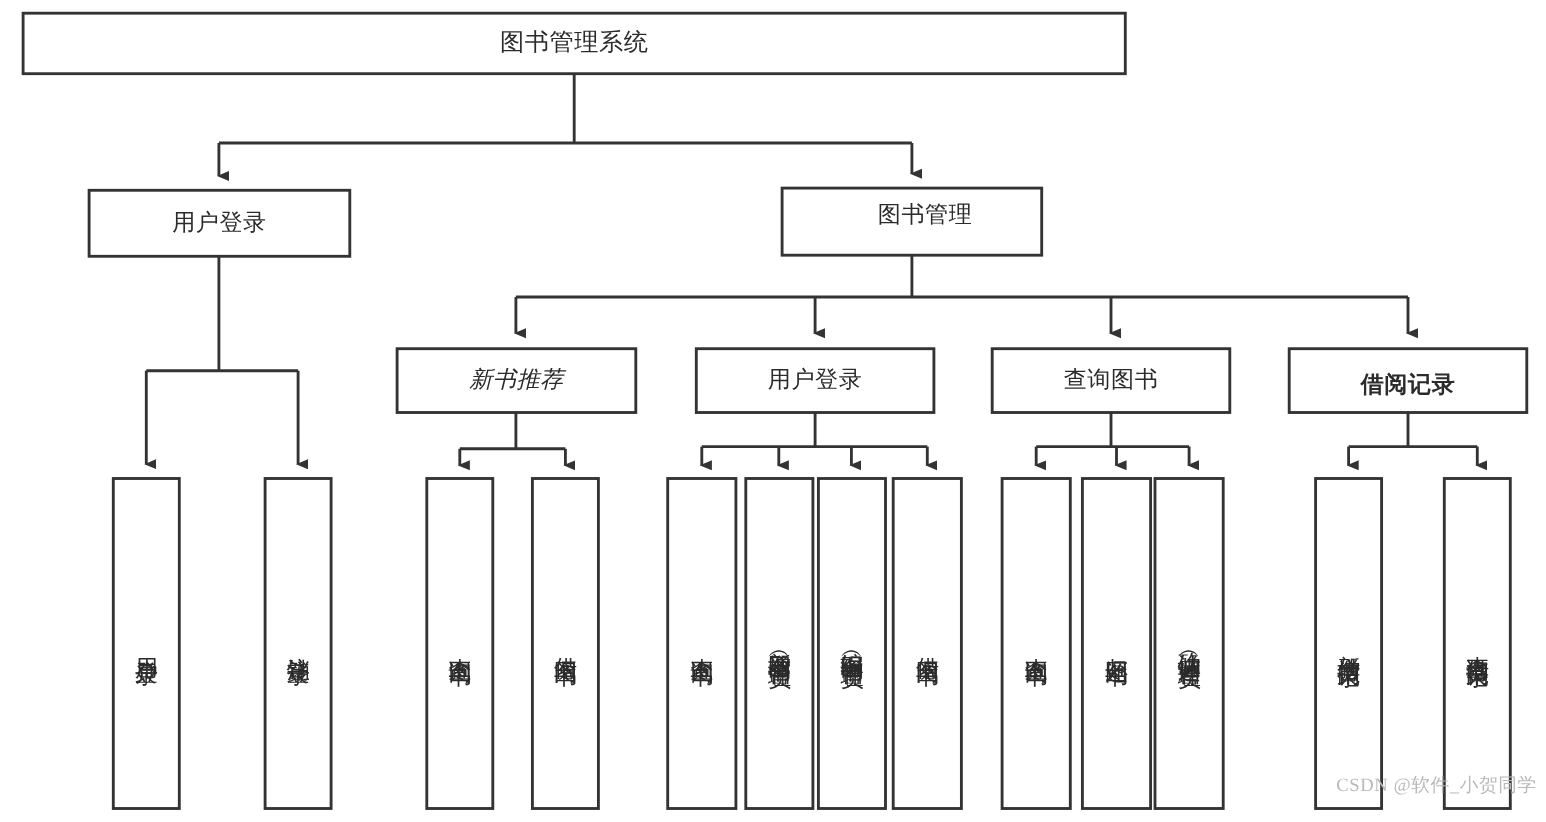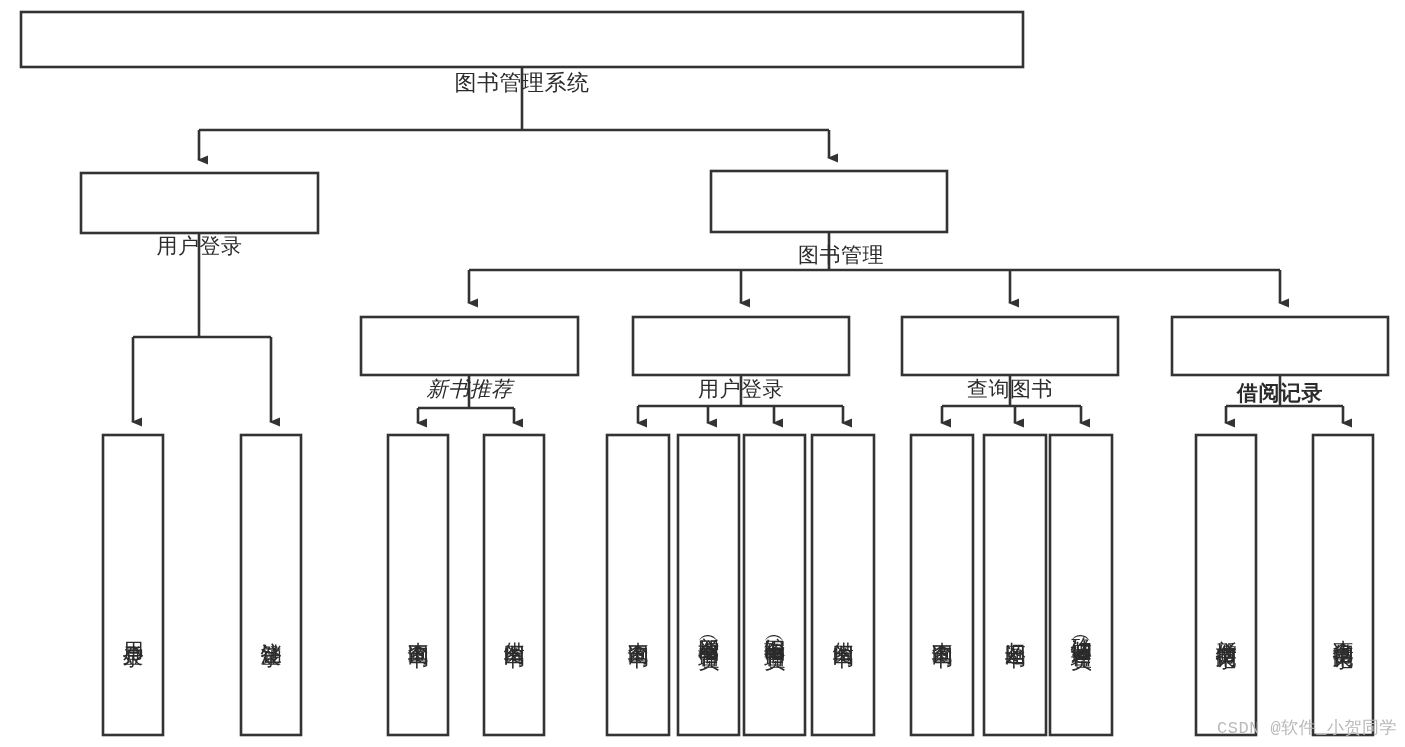--- a/index.html
+++ b/index.html
@@ -43,46 +43,45 @@
   
   .node-label {
     position: absolute;
     display: flex;
     align-items: center;
     justify-content: center;
     color: #2b2b2b;
     text-align: center;
     pointer-events: none;
     font-family: "DejaVu Sans", "Liberation Sans", sans-serif;
-    margin-top: 44px;
   }
   .node-label.horizontal {
     font-size: 21px;
     line-height: 1.1;
     letter-spacing: 0.5px;
   }
   .node-label.vertical {
     writing-mode: vertical-rl;
     text-orientation: upright;
     font-size: 21px;
     line-height: 1.25;
     letter-spacing: 2px;
     white-space: nowrap;
   }
   .node-label.root {
     font-size: 22px;
   }
   .watermark {
     position: absolute;
     right: 8px;
-    bottom: 8px;
+    bottom: 22px;
     font-size: 17px;
     color: #b9b9b9;
     letter-spacing: 0.5px;
-    font-family: Liberation Mono, monospace;
+    font-family: Liberation Serif, serif;
     white-space: nowrap;
   }
 </style>
 </head>
 <body>
 
 <div id="diagram-root">
 
   <svg class="diagram-canvas" viewBox="0 0 1405 747">
     <defs>
@@ -156,21 +155,21 @@
 
     <path class="connector" d="M 1280 375 L 1280 406"></path>
     <path class="connector" d="M 1226 406 L 1343 406"></path>
     <path class="connector" marker-end="url(#arrow)" d="M 1226 406 L 1226 423"></path>
     <path class="connector" marker-end="url(#arrow)" d="M 1343 406 L 1343 423"></path>
   </svg>
 
   <div class="node-label horizontal root" style="left:21px; top:12px; width:1002px; height:55px;">图书管理系统</div>
 
   <div class="node-label horizontal" style="left:81px; top:173px; width:237px; height:60px;">用户登录</div>
-  <div class="node-label horizontal" style="left:711px; top:181px; width:260px; height:61px;border-radius:23px;">图书管理</div>
+  <div class="node-label horizontal" style="left:711px; top:165px; width:260px; height:61px;border-radius:23px;">图书管理</div>
 
   <div class="node-label horizontal" style="left:361px; top:317px; width:217px; height:58px;font-style:italic;">新书推荐</div>
   <div class="node-label horizontal" style="left:633px; top:317px; width:216px; height:58px;">用户登录</div>
   <div class="node-label horizontal" style="left:902px; top:317px; width:216px; height:58px;">查询图书</div>
   <div class="node-label horizontal" style="left:1172px; top:317px; width:216px; height:66px;font-weight:bold;">借阅记录</div>
 
   <div class="node-label vertical" style="left:103px; top:435px; width:60px; height:300px;">用户登录</div>
   <div class="node-label vertical" style="left:241px; top:435px; width:60px; height:300px;">注销登录</div>
 
   <div class="node-label vertical" style="left:388px; top:435px; width:60px; height:300px;">查询图书</div>

